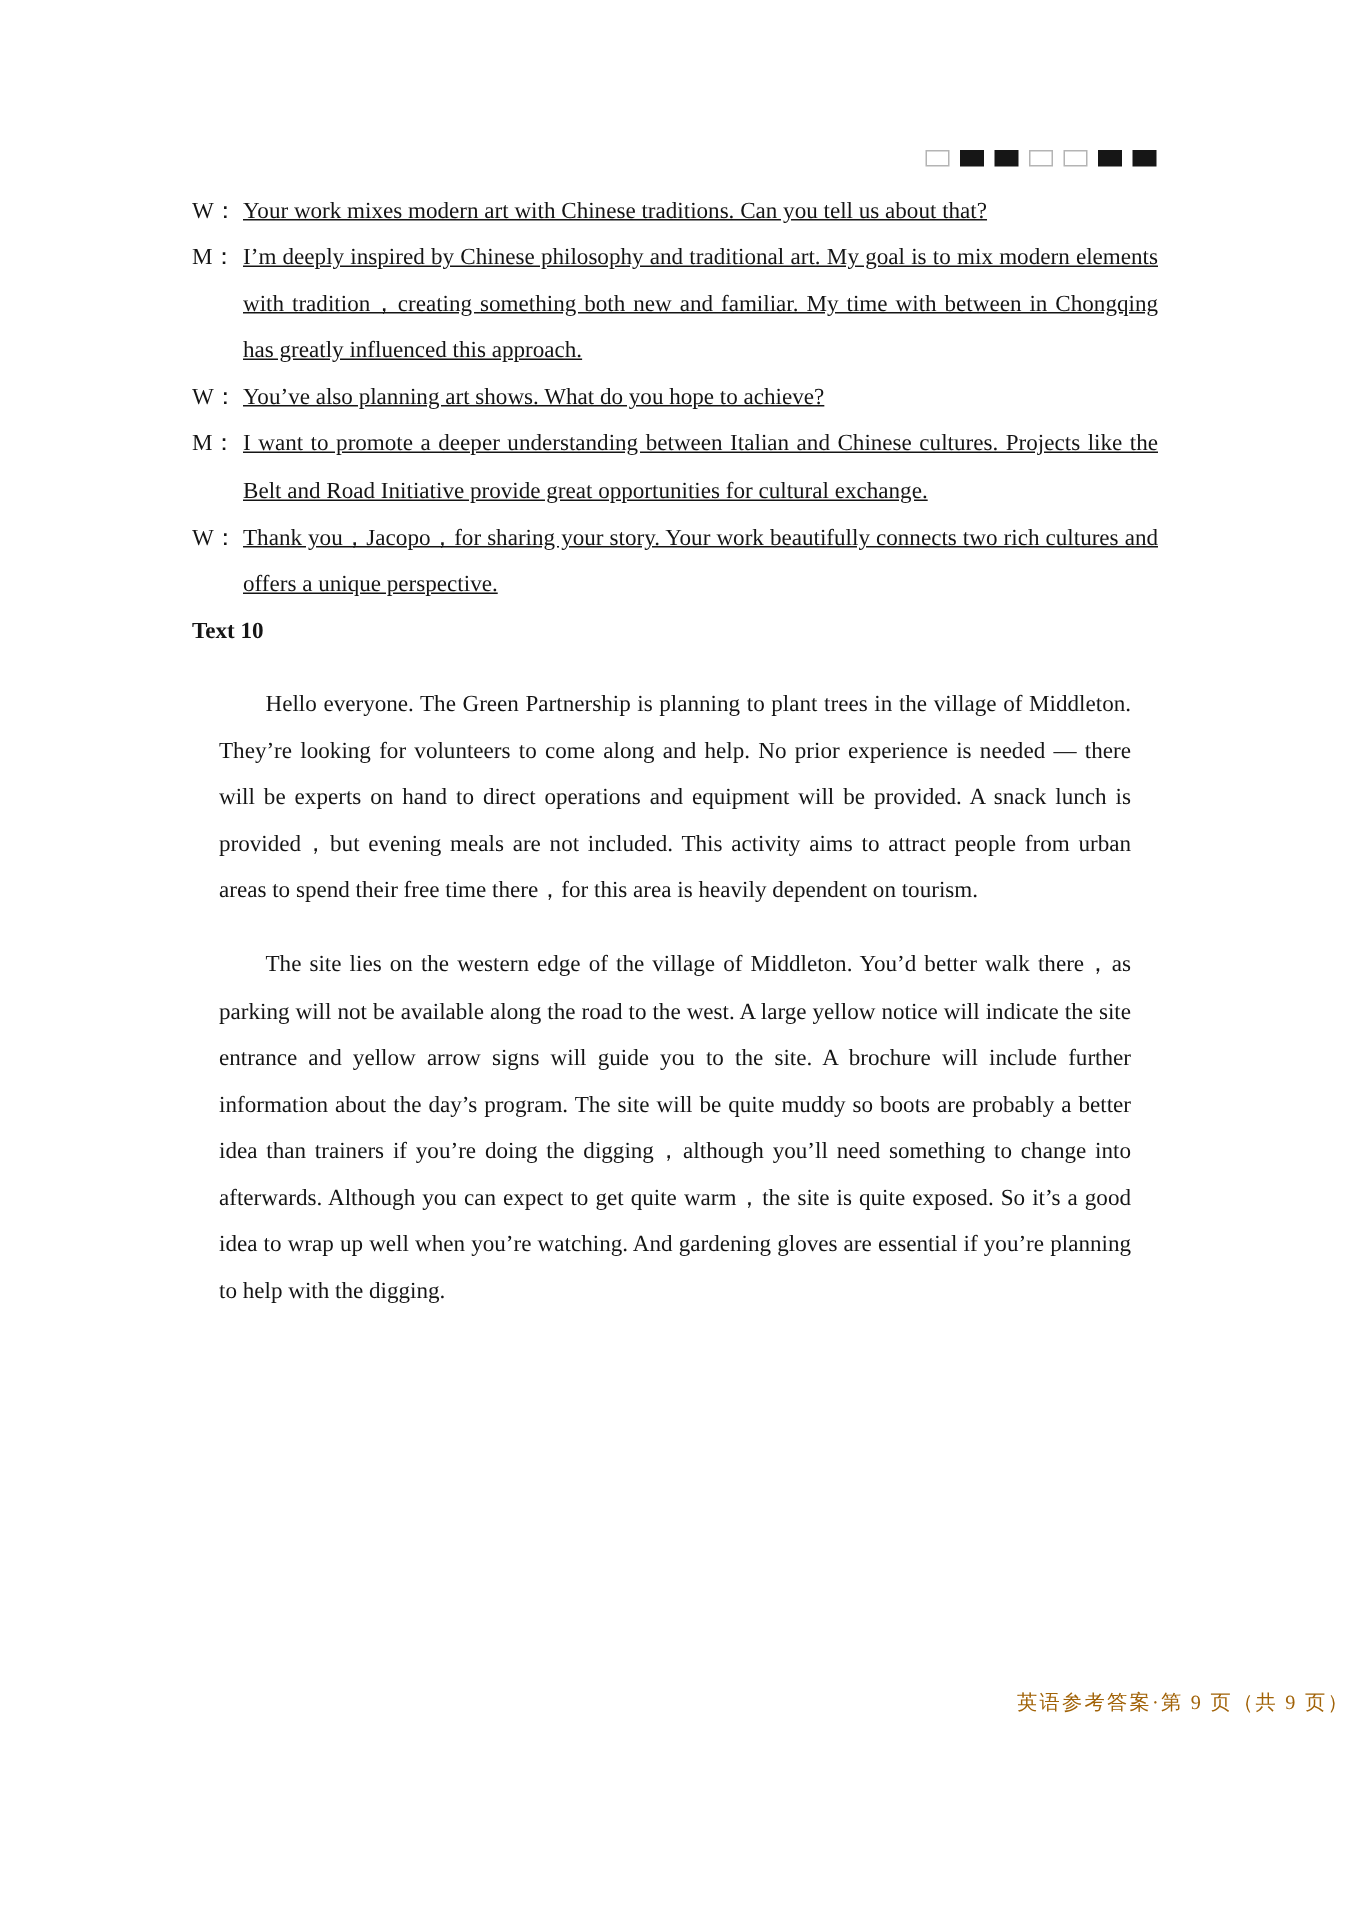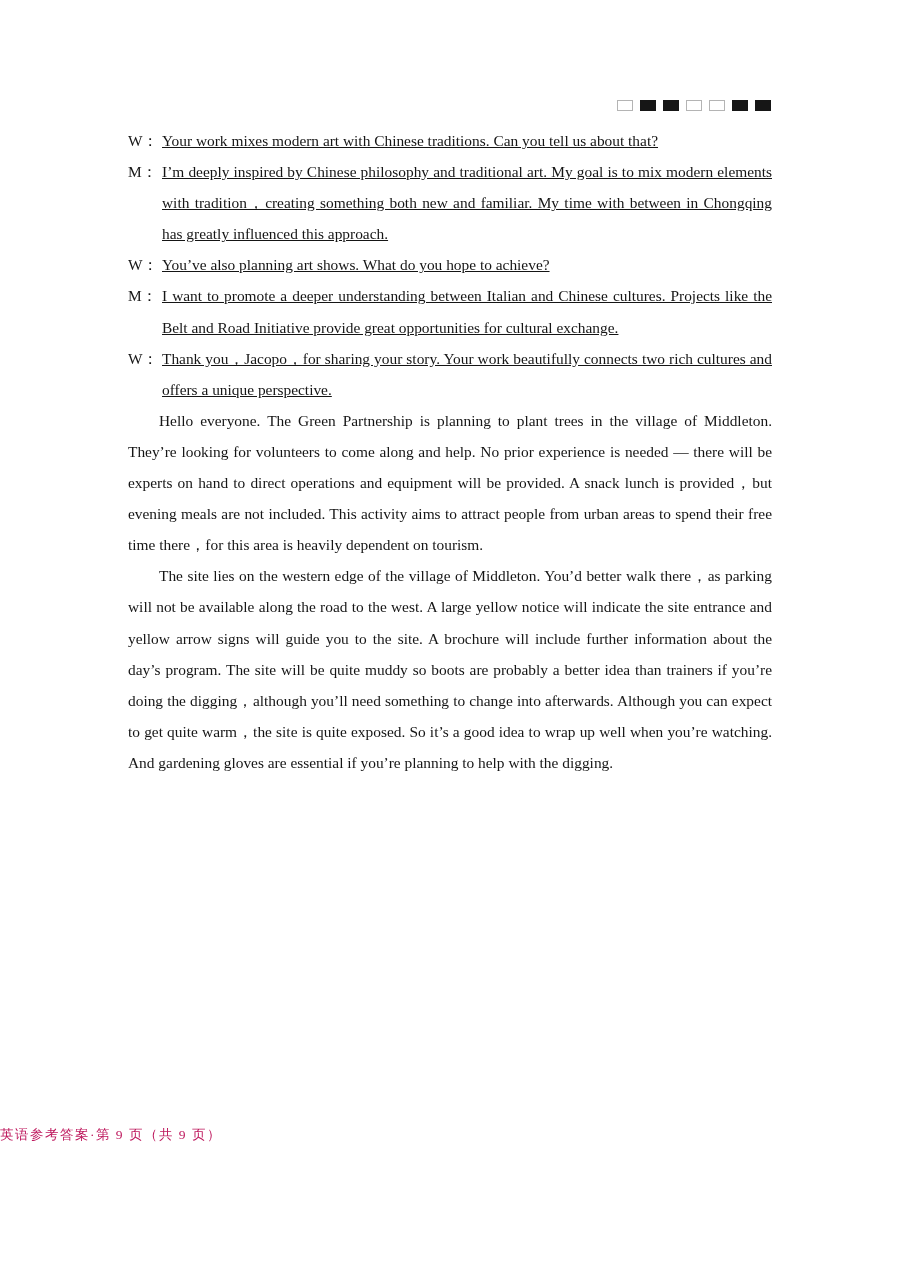--- a/index.html
+++ b/index.html
@@ -33,33 +33,33 @@
   .dlg-row { display: flex; }
   .dlg-speaker { flex: 0 0 34px; white-space: nowrap; }
   .dlg-text { flex: 1; text-align: justify; text-decoration: underline; }
   .text10-heading {
     font-weight: bold;
     font-size: inherit;
     line-height: inherit;
     margin: 0;
   }
   .para {
-    margin: 0;
+    margin: 18px;
     text-align: justify;
     text-indent: 31px;
   }
   .footer {
     position: absolute;
     top: 1124px;
     left: 0;
     width: 100%;
-    text-align: left;
+    text-align: right;
     font-size: 13.5px;
     line-height: 22px;
-    color: #be185d;
+    color: #a16207;
     letter-spacing: 1.5px;
   }
 </style>
 </head>
 <body>
 
 <div class="page">
 
   <div class="reg-marks" id="regMarks">
       <span class="mark outline"></span>
@@ -88,20 +88,21 @@
         <div class="dlg-row">
           <span class="dlg-speaker">M：</span>
           <div class="dlg-text">I want to promote a deeper understanding between Italian and Chinese cultures. Projects like the Belt and Road Initiative provide great opportunities for cultural exchange.</div>
         </div>
         <div class="dlg-row">
           <span class="dlg-speaker">W：</span>
           <div class="dlg-text">Thank you，Jacopo，for sharing your story. Your work beautifully connects two rich cultures and offers a unique perspective.</div>
         </div>
       </div>
 
+    <h3 class="text10-heading">Text 10</h3>
 
     <div id="paragraphList">
         <p class="para">Hello everyone. The Green Partnership is planning to plant trees in the village of Middleton. They’re looking for volunteers to come along and help. No prior experience is needed — there will be experts on hand to direct operations and equipment will be provided. A snack lunch is provided，but evening meals are not included. This activity aims to attract people from urban areas to spend their free time there，for this area is heavily dependent on tourism.</p>
         <p class="para">The site lies on the western edge of the village of Middleton. You’d better walk there，as parking will not be available along the road to the west. A large yellow notice will indicate the site entrance and yellow arrow signs will guide you to the site. A brochure will include further information about the day’s program. The site will be quite muddy so boots are probably a better idea than trainers if you’re doing the digging，although you’ll need something to change into afterwards. Although you can expect to get quite warm，the site is quite exposed. So it’s a good idea to wrap up well when you’re watching. And gardening gloves are essential if you’re planning to help with the digging.</p>
       </div>
   </div>
 
   <div class="footer">
     <span>英语参考答案·第 9 页（共 9 页）</span>
   </div>

